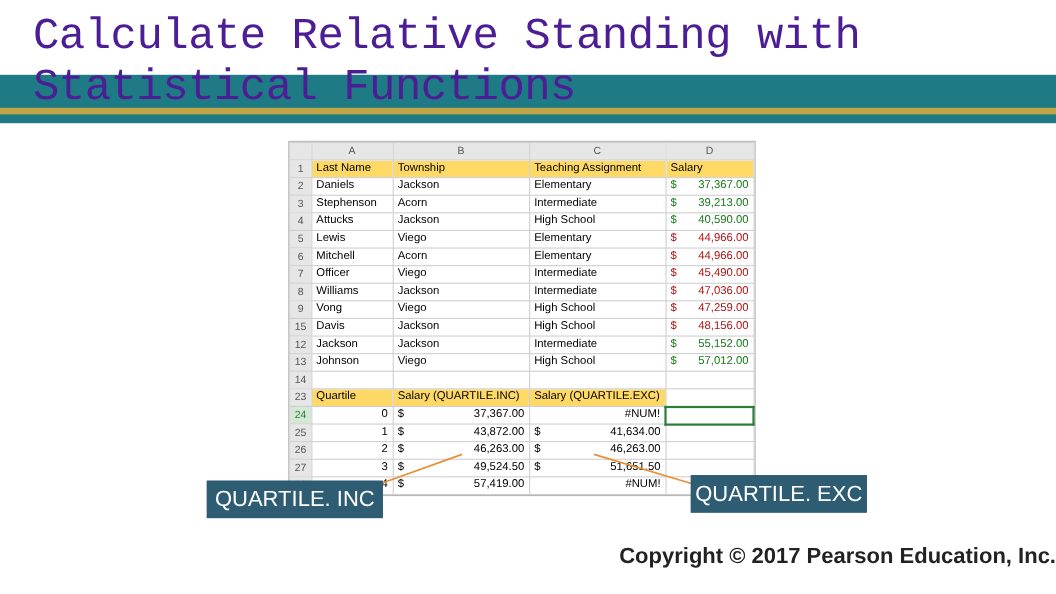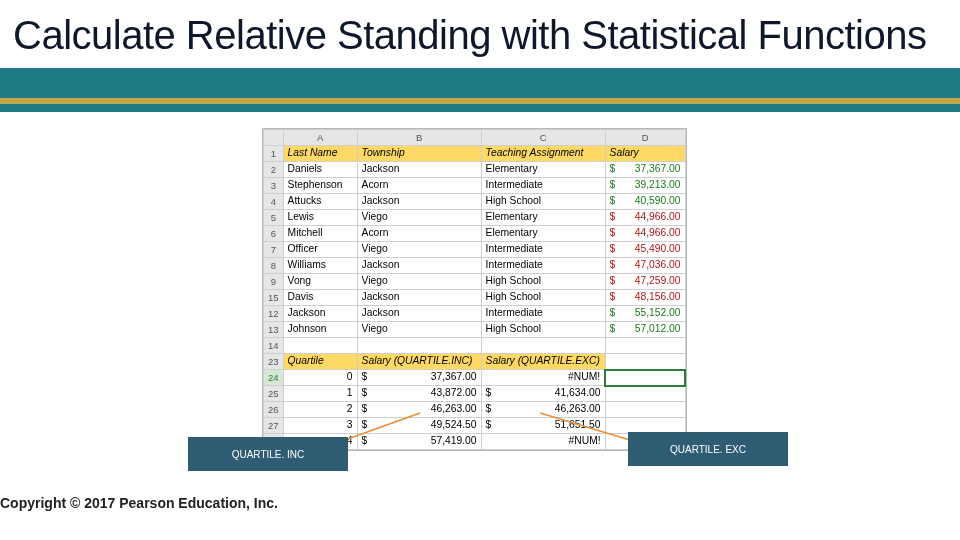--- a/index.html
+++ b/index.html
@@ -10,63 +10,64 @@
   }
   .title-band {
     position: absolute; left: 0; top: 68px; width: 100%; height: 44px;
     background: #1e7b85;
   }
   .title-band::after {
     content: ""; position: absolute; left: 0; right: 0; top: 30px; height: 6px;
     background: #c0a646;
   }
   .title {
-    position: absolute; left: 13px; top: 12px;
-    font-size: 40px; font-weight: 400; color: #0f172a; line-height: 1.15;
+    position: absolute; left: 30px; top: 12px;
+    font-size: 40px; font-weight: 400; color: #4c1d95; line-height: 1.15;
     letter-spacing: -0.5px;
+    font-family: Liberation Mono, monospace;
   }
   .sheet {
     position: absolute; left: 262px; top: 128px;
     border: 1px solid #b7b7b7;
     font-size: 10.3px; background: #fff; line-height: 1;
   }
   .sheet table { border-collapse: collapse; }
   .sheet td {
     border: 1px solid #cfcfcf; padding: 2px 4px;
     height: 16px; vertical-align: middle;
     white-space: nowrap; overflow: hidden;
   }
   .corner { width: 18px; background: #e6e6e6; }
   .rowhdr { width: 18px; text-align: center; background: #e6e6e6; color: #555; font-size: 9.5px; }
   .colhdr { text-align: center; background: #e6e6e6; color: #555; font-size: 9.5px; }
   .colA { width: 74px; }
   .colB { width: 124px; }
   .colC { width: 124px; }
   .colD { width: 80px; }
-  .lbl { background: #ffd966; font-style: italic; }
+  .lbl { background: #ffd966; }
   .sal { text-align: right; }
   .sal-inner { display: flex; justify-content: space-between; width: 100%; }
   .dollar { flex: 0 0 auto; }
   .amount { flex: 0 0 auto; }
   .sel { border: 2px solid #2b7d3a !important; }
   .sel-hdr { background: #d5e8d5 !important; color: #2b7d3a; }
   .hand { text-align: right; }
   .empty { }
   .callout {
     position: absolute; width: 160px; height: 34px;
-    background: #2e5c73; color: #fff; font-size: 10px;
+    background: #2e5c73; color: #fff; font-size: 20px;
     display: flex; align-items: center; justify-content: center;
     border: 1px solid #2e5c73;
   }
   .callout-left { left: 188px; top: 437px; }
   .callout-right { left: 628px; top: 432px; }
   svg.lines { position: absolute; left: 0; top: 0; pointer-events: none; }
   .copy {
-    position: absolute; width: 100%; text-align: left; top: 495px;
-    font-size: 14px; font-weight: 700; color: #222;
+    position: absolute; width: 100%; text-align: right; top: 495px;
+    font-size: 20px; font-weight: 700; color: #222;
   }
   .green { color: #1b7a1b; }
   .red { color: #b01515; }
 </style>
 </head>
 <body>
 
 <div class="title-band"></div>
 <div class="title">Calculate Relative Standing with Statistical Functions</div>
 

